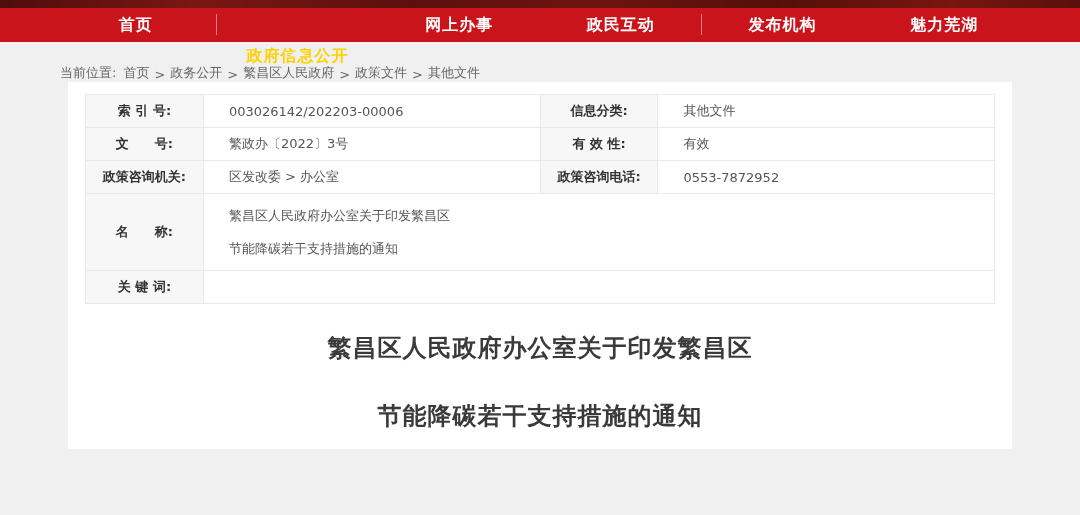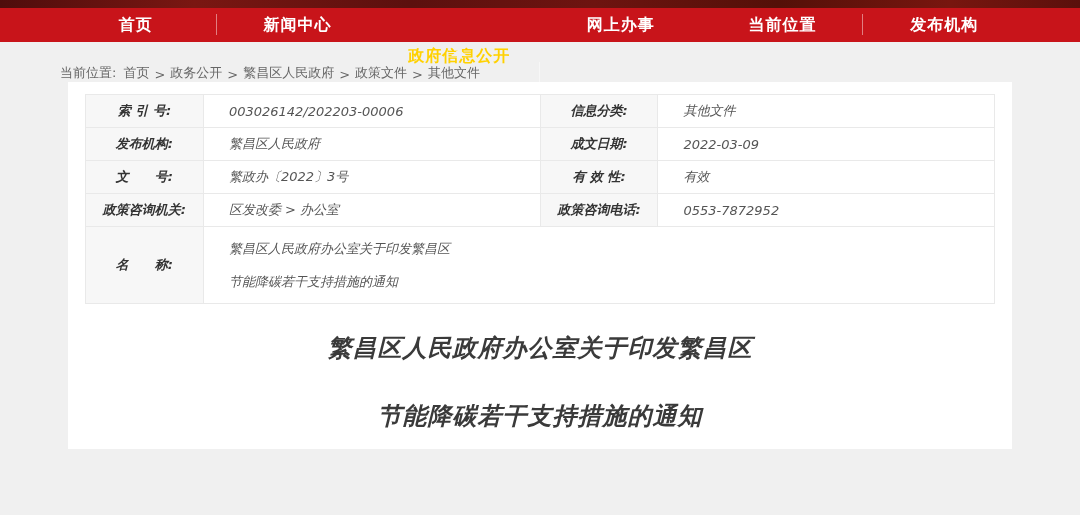--- a/index.html
+++ b/index.html
@@ -70,21 +70,20 @@
   .crumb.current { cursor:default; }
   .crumb-sep { color:#666; }
   .crumb-prefix { margin-right:2px; }
 
   
   .panel {
     width:944px;
     margin:0 auto;
     background:#ffffff;
     height:367px;
-    font-style:italic;
   }
 
   
   .info-table {
     width:910px;
     margin:0 auto;
     border-collapse:collapse;
     font-size:13px;
     position:relative;
     top:12px;
@@ -121,28 +120,28 @@
   .title-line1 { padding-top:40px; }
   .title-line2 { padding-top:36px; }
 </style>
 </head>
 <body>
 
 <div class="banner-strip"></div>
 
 <div class="navbar">
   <div class="nav-item sep">首页</div>
-  <div class="nav-item">新闻中心</div>
   <div class="nav-item active sep">
     <span>政府信息公开</span>
     <span class="caret"></span>
   </div>
   <div class="nav-item">网上办事</div>
-  <div class="nav-item sep">当前位置</div>
+  <div class="nav-item sep">政民互动</div>
   <div class="nav-item">发布机构</div>
+  <div class="nav-item">魅力芜湖</div>
 </div>
 
 <div class="breadcrumb-bar">
   <span class="crumb-prefix">当前位置:</span>
   <span class="crumb">首页</span>
   <span class="crumb-sep">&gt;</span>
   <span class="crumb">政务公开</span>
   <span class="crumb-sep">&gt;</span>
   <span class="crumb">繁昌区人民政府</span>
   <span class="crumb-sep">&gt;</span>
@@ -155,44 +154,42 @@
 
   <table class="info-table">
     <tbody>
       <tr>
         <td class="lbl">索 引 号:</td>
         <td class="val half">003026142/202203-00006</td>
         <td class="lbl">信息分类:</td>
         <td class="val half">其他文件</td>
       </tr>
       <tr>
-        <td class="lbl">发布机构:</td>
-        <td class="val half">繁昌区人民政府</td>
-        <td class="lbl">成文日期:</td>
-        <td class="val half">2022-03-09</td>
-      </tr>
-      <tr>
         <td class="lbl">文　　号:</td>
         <td class="val half">繁政办〔2022〕3号</td>
         <td class="lbl">有 效 性:</td>
         <td class="val half">有效</td>
       </tr>
       <tr>
         <td class="lbl">政策咨询机关:</td>
         <td class="val half">区发改委 &gt; 办公室</td>
         <td class="lbl">政策咨询电话:</td>
         <td class="val half">0553-7872952</td>
       </tr>
       <tr>
         <td class="lbl">名　　称:</td>
         <td class="val-multi" colspan="3">
           <div class="val-line">繁昌区人民政府办公室关于印发繁昌区</div>
           <div class="val-line">节能降碳若干支持措施的通知</div>
         </td>
       </tr>
+      <tr>
+        <td class="lbl">关 键 词:</td>
+        <td class="val" colspan="3"></td>
+      </tr>
     </tbody>
   </table>
 
   <div class="article-title">
     <div class="title-line1">繁昌区人民政府办公室关于印发繁昌区</div>
     <div class="title-line2">节能降碳若干支持措施的通知</div>
   </div>
 
 </div>
 

